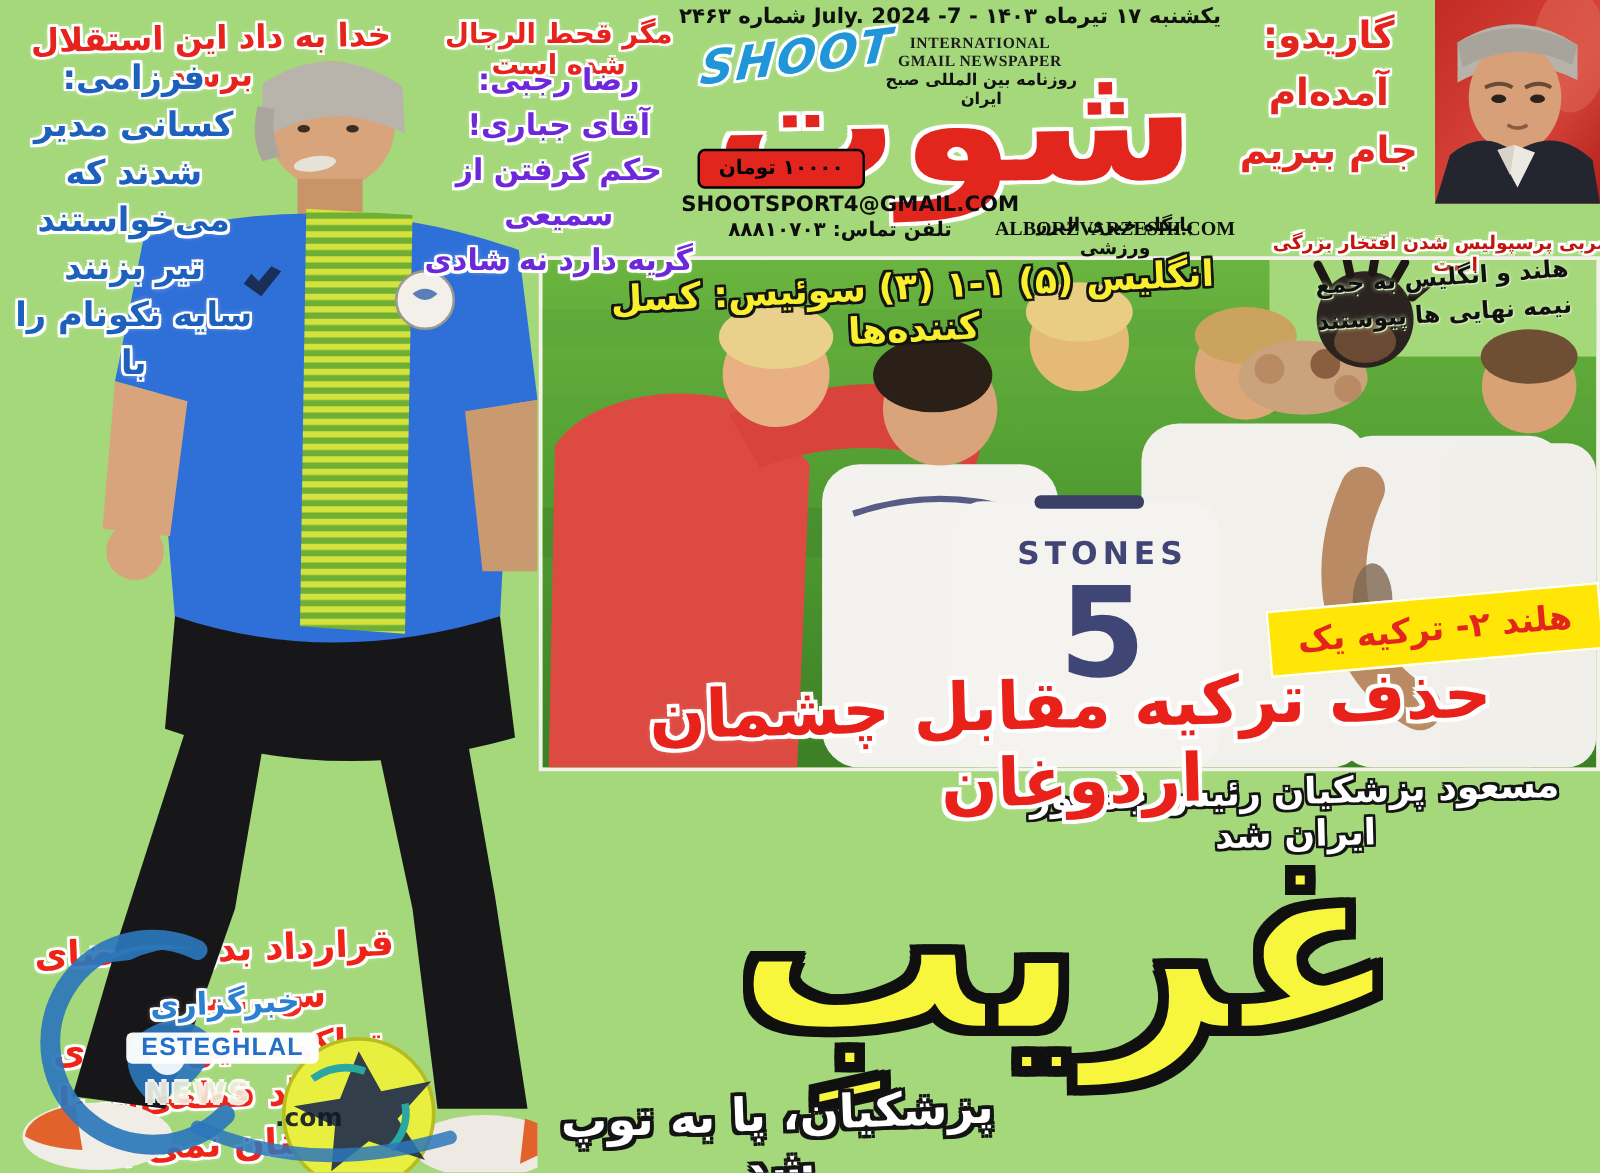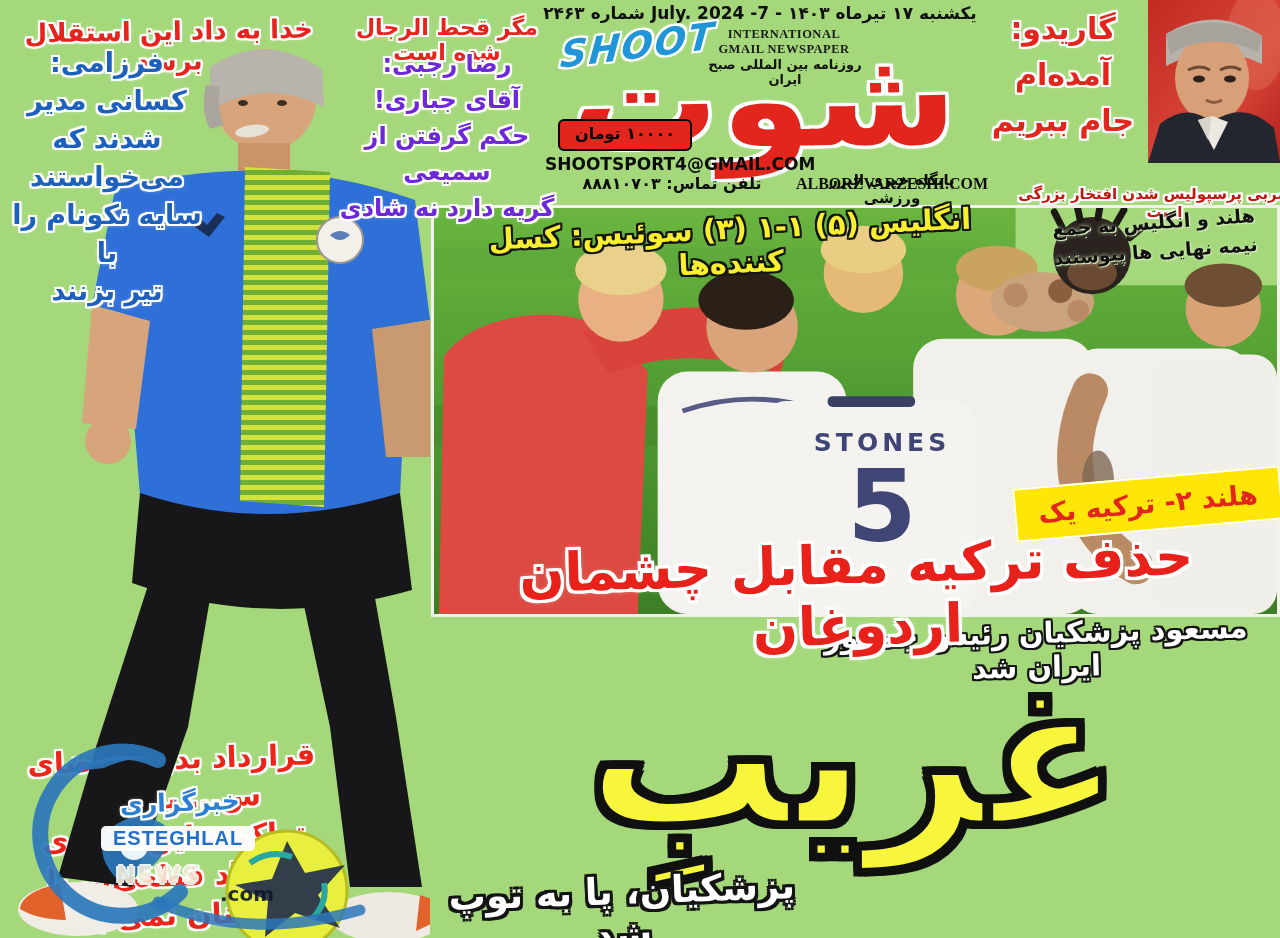--- a/index.html
+++ b/index.html
@@ -102,22 +102,22 @@
 <div class="abs rtl ctr b" id="price">۱۰۰۰۰ تومان</div>
 <div class="abs ctr b" id="email">SHOOTSPORT4@GMAIL.COM</div>
 <div class="abs rtl ctr b" id="phone">تلفن تماس: ۸۸۸۱۰۷۰۳</div>
 <div class="abs rtl ctr b" id="alborz-fa">پایگاه خبری البرز ورزشی</div>
 <div class="abs ctr b" id="alborz-en">ALBORZVARZESHI.COM</div>
 
 <div class="abs rtl ctr b ow" id="tl-kicker">خدا به داد این استقلال برسد</div>
 <div class="abs rtl ctr b ow" id="tl-headline">
   <span class="line">فرزامی: کسانی مدیر</span>
   <span class="line">شدند که می‌خواستند</span>
+  <span class="line">تیر بزنند</span>
   <span class="line">سایه نکونام را با</span>
-  <span class="line">تیر بزنند</span>
 </div>
 <div class="abs rtl ctr b ow" id="tm-kicker">مگر قحط الرجال شده است</div>
 <div class="abs rtl ctr b ow" id="tm-headline">
   <span class="line">رضا رجبی:</span>
   <span class="line">آقای جباری!</span>
   <span class="line">حکم گرفتن از سمیعی</span>
   <span class="line">گریه دارد نه شادی</span>
 </div>
 
 <div class="abs rtl ctr b ow" id="garrido-headline">

